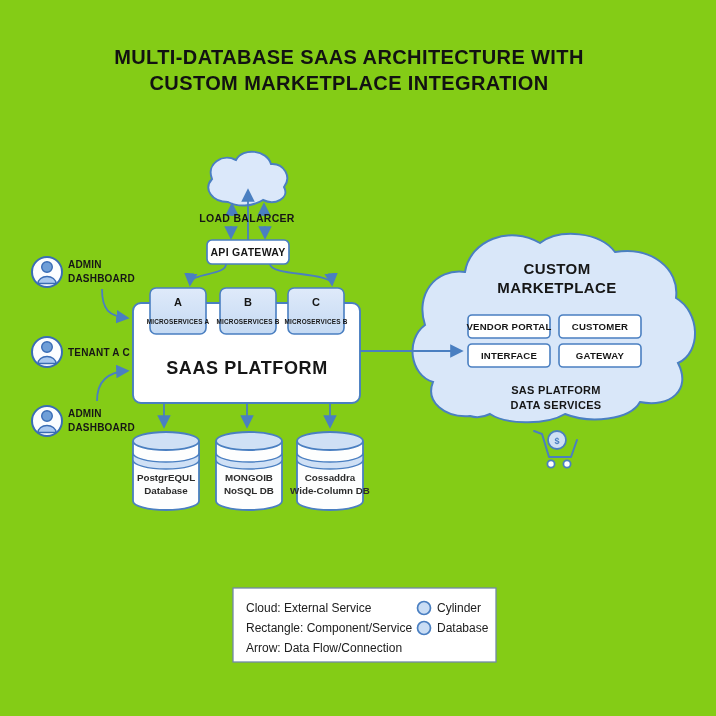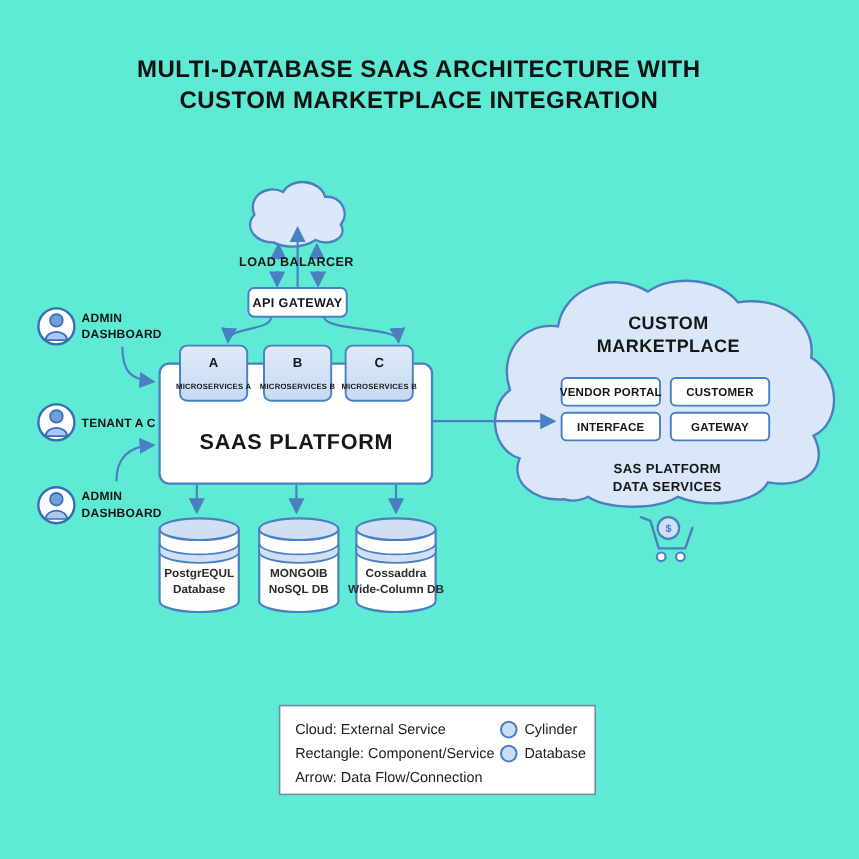--- a/index.html
+++ b/index.html
@@ -1,16 +1,16 @@
 <!DOCTYPE html>
 <html><head>
 <meta charset="utf-8">
 <style>
   html,body{margin:0;padding:0;background:#fdfdfd;}
-  .stage{position:relative;width:716px;height:716px;background:#5eead4;overflow:hidden;
+  .stage{position:relative;width:716px;height:716px;background:#84cc16;overflow:hidden;
          font-family:"Liberation Sans",sans-serif;text-align:right;}
   svg{display:block;}
   text{font-family:"Liberation Sans",sans-serif;fill:#161616;}
   .title-t{font-size:20px;font-weight:bold;letter-spacing:.4px;fill:#121212;}
   .lbl-bold-s{font-size:10.5px;font-weight:bold;letter-spacing:.3px;}
   .ms-letter{font-size:11px;font-weight:bold;}
   .ms-sub{font-size:6.4px;font-weight:bold;letter-spacing:.2px;}
   .saas-t{font-size:18px;font-weight:bold;letter-spacing:.6px;}
   .user-t{font-size:10px;font-weight:600;letter-spacing:.2px;}
   .db-t{font-size:9.8px;font-weight:600;fill:#2c2c2c;}

